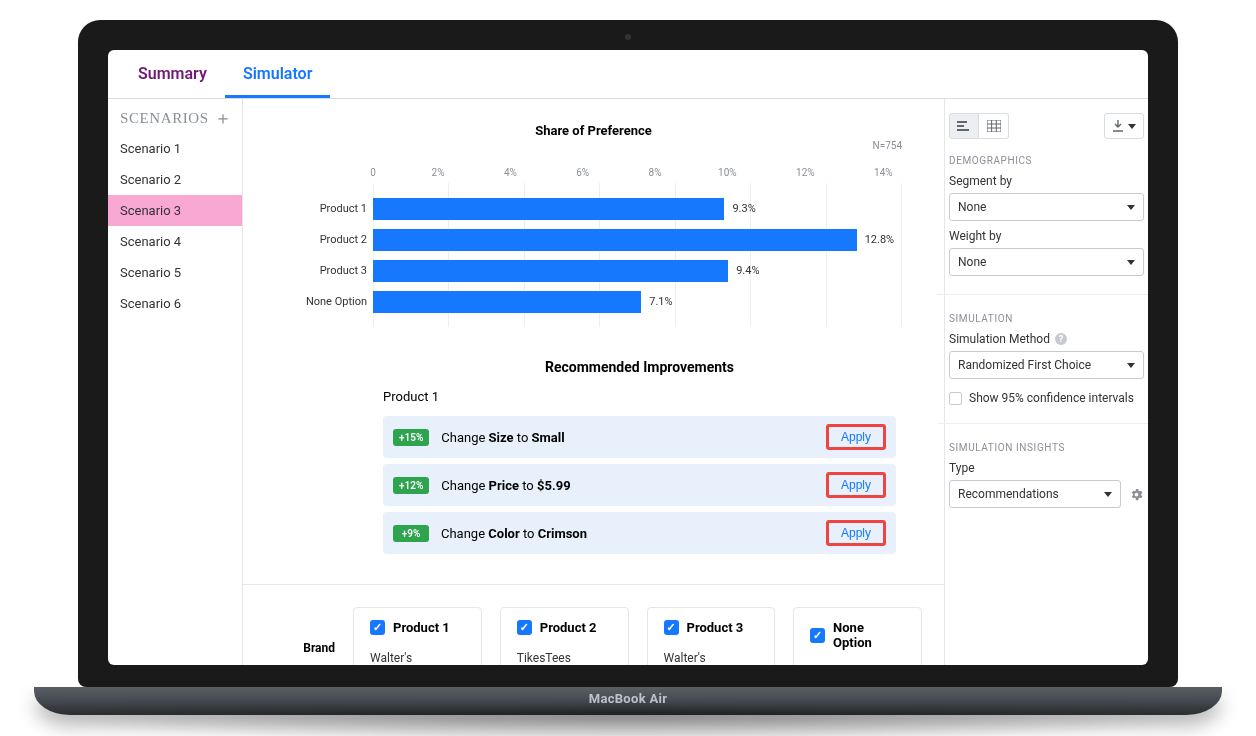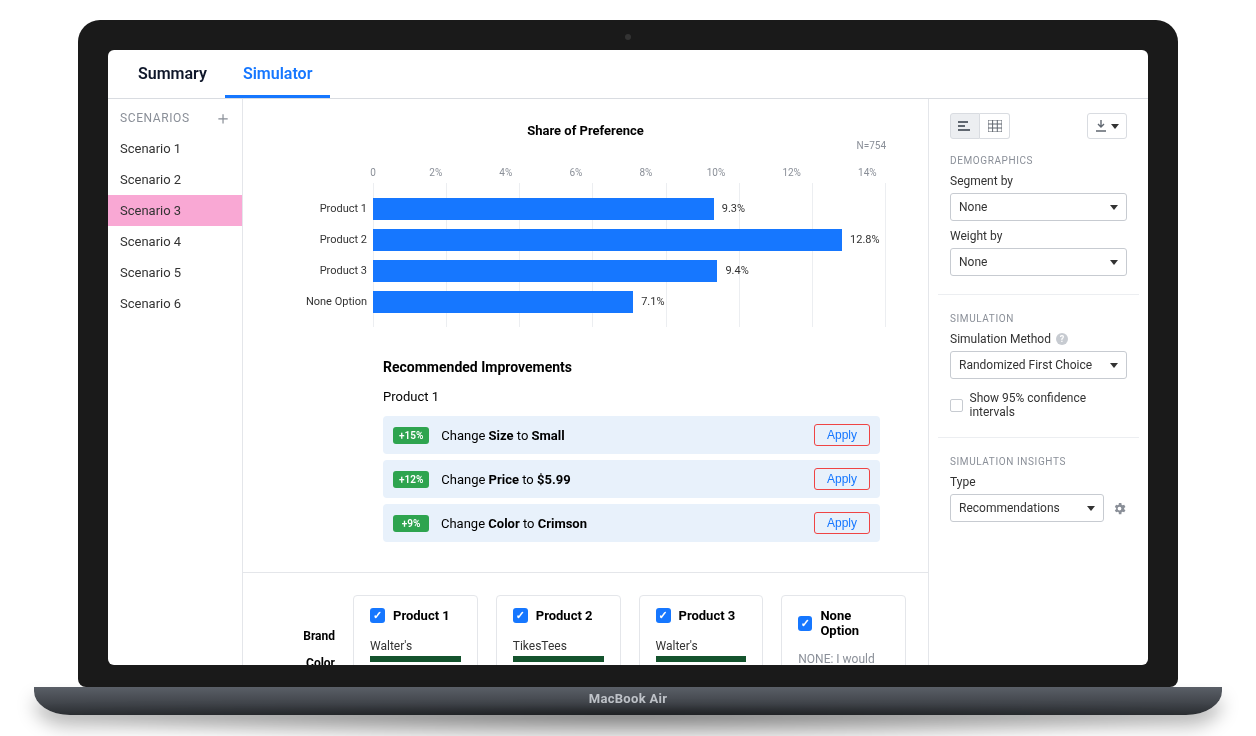--- a/index.html
+++ b/index.html
@@ -68,21 +68,21 @@
     
     .tabs {
       display: flex;
       border-bottom: 1px solid #d9dce1;
       padding: 0 12px;
     }
     .tab {
       padding: 14px 18px 12px;
       font-size: 16px;
       font-weight: 600;
-      color: #0f172a;
+      color: #701a75;
       cursor: pointer;
       border-bottom: 3px solid transparent;
     }
     .tab.active { color: #1677ff; border-bottom-color: #1677ff; }
 
     .app-body { display: flex; height: calc(100% - 49px); }
 
     
     .sidebar {
       width: 135px;
@@ -90,23 +90,24 @@
       display: flex;
       flex-direction: column;
     }
     .sidebar-head {
       display: flex;
       justify-content: space-between;
       align-items: center;
       padding: 10px 10px 6px 12px;
     }
     .sidebar-head-label {
-      font-size: 12px;
+      font-size: 15px;
       letter-spacing: 0.6px;
       color: #8a8f98;
+      font-family: Liberation Serif, serif;
     }
     .plus-btn {
       font-size: 18px;
       color: #8a8f98;
       cursor: pointer;
       line-height: 1;
     }
     .scn-item {
       padding: 8px 12px;
       font-size: 13px;
@@ -172,21 +173,21 @@
       background: #1677ff;
     }
     .bar-val {
       margin-left: 8px;
       font-size: 11px;
       color: #333;
     }
 
     
     .recs { padding: 0 48px 24px 140px; }
-    .recs h3 { font-size: 14px; font-weight: 700; margin: 20px 0 14px; }
+    .recs h3 { font-size: 14px; font-weight: 700; margin: 20px 0 14px; text-align: center; }
     .recs-prod { font-size: 13px; margin-bottom: 12px; }
     .rec-row {
       background: #e8f1fb;
       border-radius: 4px;
       padding: 8px 10px;
       display: flex;
       align-items: center;
       margin-bottom: 6px;
     }
     .badge {
@@ -195,21 +196,21 @@
       font-size: 10px;
       font-weight: 600;
       border-radius: 3px;
       padding: 3px 6px;
       min-width: 36px;
       text-align: center;
     }
     .rec-text { margin-left: 12px; font-size: 13px; flex: 1; }
     .rec-text b { font-weight: 700; }
     .apply-btn {
-      border: 1px solid #ef4444;
+      border: 3px solid #ef4444;
       color: #1677ff;
       background: transparent;
       border-radius: 3px;
       font-size: 12px;
       padding: 3px 12px;
       cursor: pointer;
     }
 
     
     .bottom-bar {
@@ -245,23 +246,23 @@
       border-bottom: 6px solid #14532d;
       height: 27px;
       display: flex;
       align-items: center;
       color: #333;
     }
     .none-text { font-size: 12px; color: #8a8f98; line-height: 1.5; }
 
     
     .right-panel {
-      width: 220px;
+      width: 204px;
       border-left: 1px solid #e4e6ea;
-      padding: 14px 21px;
+      padding: 14px 4px;
       font-size: 12px;
       color: #333;
     }
     .tool-row { display: flex; justify-content: space-between; margin-bottom: 14px; }
     .btn-toggle { display: flex; }
     .toggle-opt {
       width: 30px; height: 26px;
       border: 1px solid #d9dce1;
       display: flex; align-items: center; justify-content: center;
       cursor: pointer;

